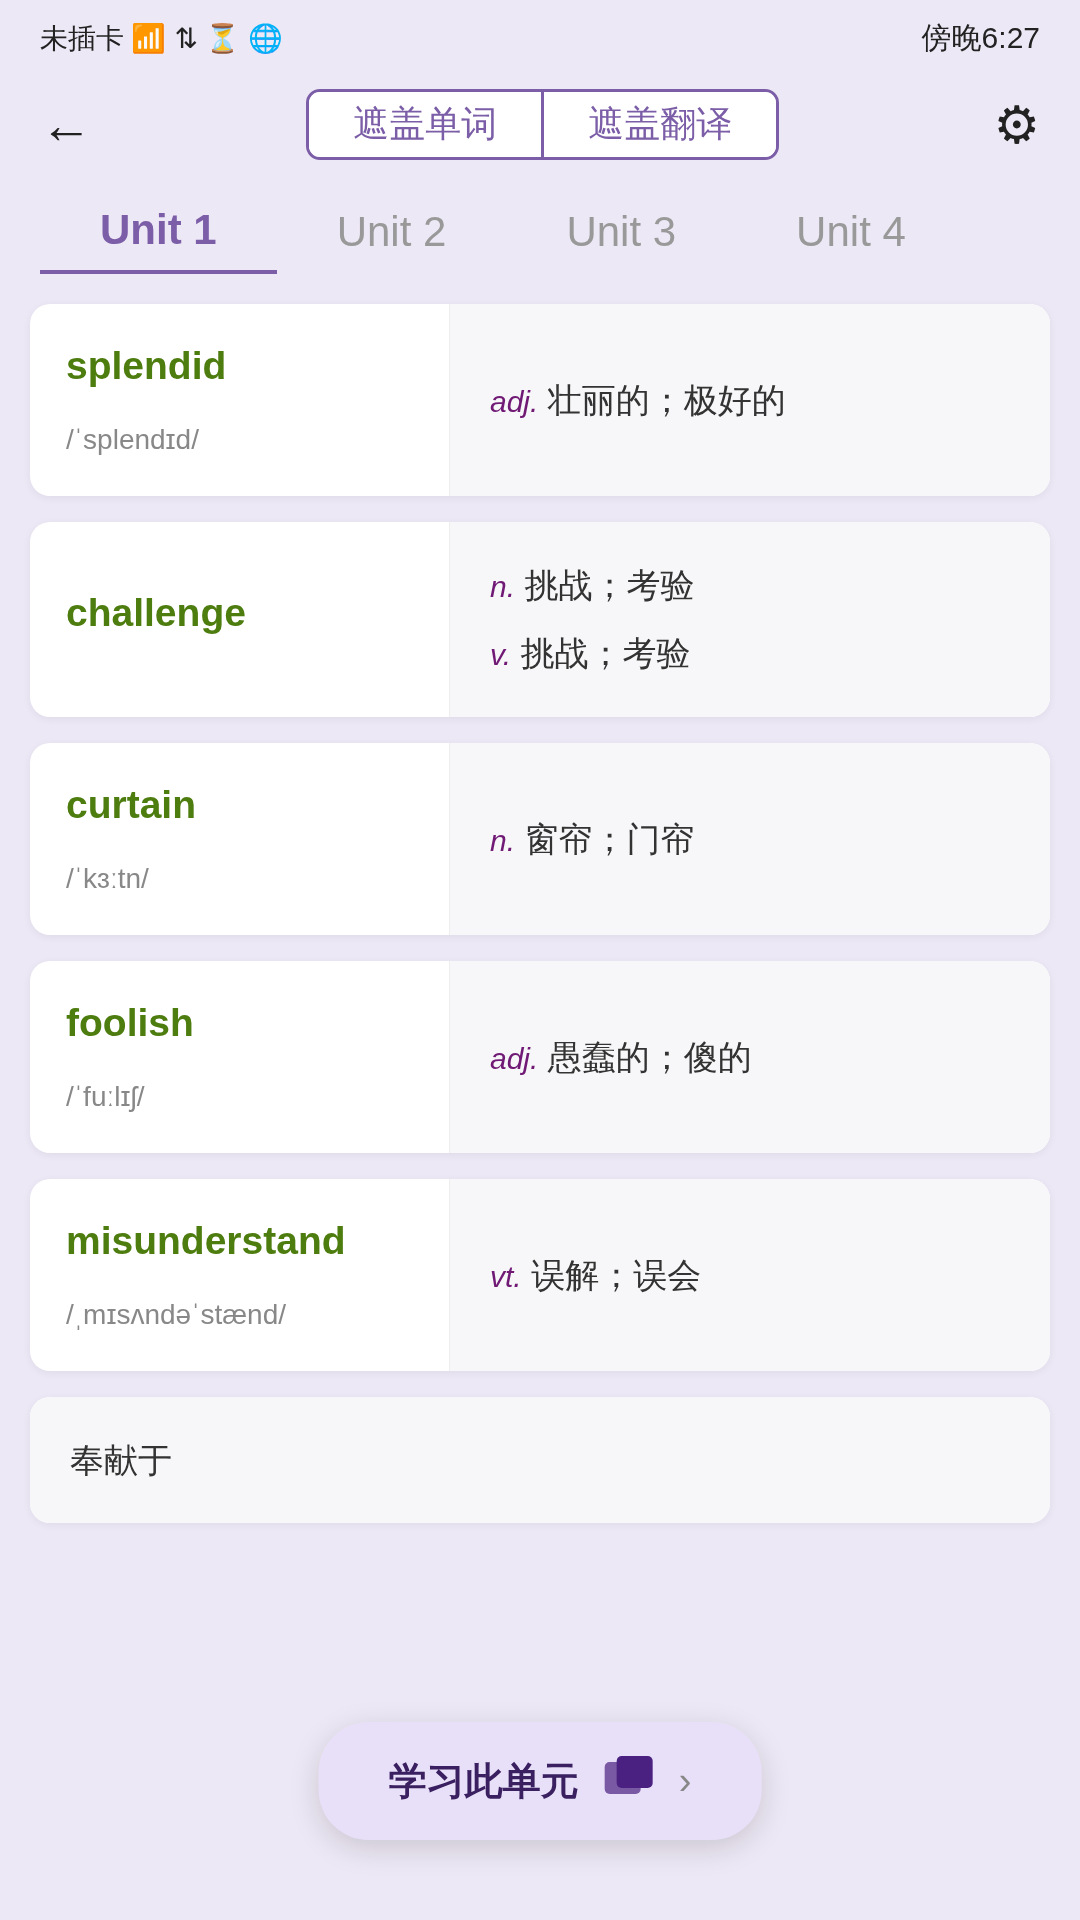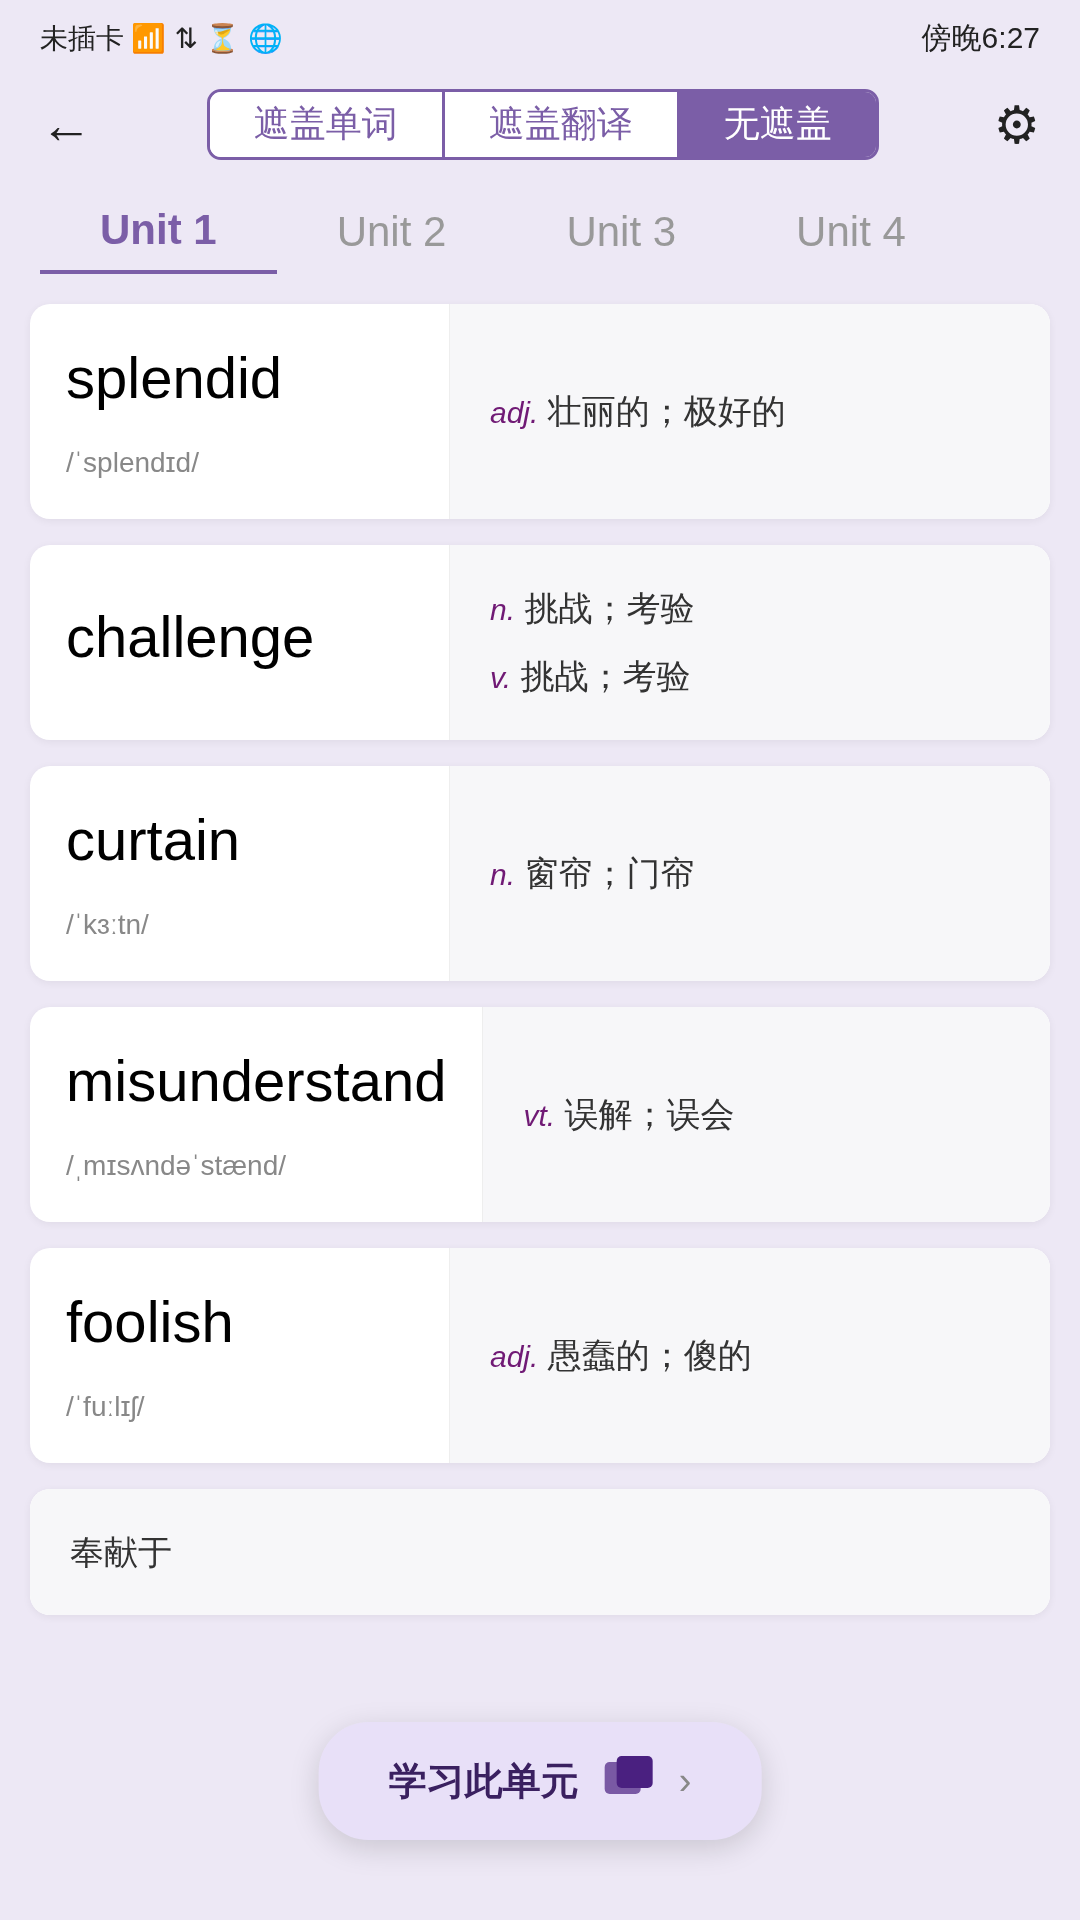--- a/index.html
+++ b/index.html
@@ -112,23 +112,23 @@
     }
     .word-left {
       flex: 0 0 420px;
       padding: 40px 36px;
       border-right: 1px solid #eee;
       display: flex;
       flex-direction: column;
       justify-content: center;
     }
     .word-text {
-      font-size: 58px;
-      font-weight: 400;
-      color: #000000;
+      font-size: 39px;
+      font-weight: 700;
+      color: #4d7c0f;
       margin-bottom: 12px;
     }
     .word-phonetic {
       font-size: 28px;
       color: #888;
       margin-top: 24px;
     }
     .word-right {
       flex: 1;
       padding: 36px 40px;
@@ -188,21 +188,20 @@
     <span>傍晚6:27</span>
   </div>
 </div>
 
 <div class="top-nav">
   <button class="back-btn">←</button>
 
   <div class="filter-group">
     <button class="filter-btn">遮盖单词</button>
     <button class="filter-btn">遮盖翻译</button>
-    <button class="filter-btn active">无遮盖</button>
   </div>
 
   <button class="gear-btn">⚙</button>
 </div>
 
 <div class="unit-tabs">
   <button class="unit-tab active">Unit 1</button>
   <button class="unit-tab">Unit 2</button>
   <button class="unit-tab">Unit 3</button>
   <button class="unit-tab">Unit 4</button>
@@ -243,38 +242,38 @@
     </div>
     <div class="word-right">
       <div class="word-meaning">
         <em>n.</em> <span>窗帘；门帘</span>
       </div>
     </div>
   </div>
 
   <div class="word-card">
     <div class="word-left">
+      <div class="word-text">foolish</div>
+      <div class="word-phonetic">/ˈfuːlɪʃ/</div>
+    </div>
+    <div class="word-right">
+      <div class="word-meaning">
+        <em>adj.</em> <span>愚蠢的；傻的</span>
+      </div>
+    </div>
+  </div>
+
+  <div class="word-card">
+    <div class="word-left">
       <div class="word-text">misunderstand</div>
       <div class="word-phonetic">/ˌmɪsʌndəˈstænd/</div>
     </div>
     <div class="word-right">
       <div class="word-meaning">
         <em>vt.</em> <span>误解；误会</span>
-      </div>
-    </div>
-  </div>
-
-  <div class="word-card">
-    <div class="word-left">
-      <div class="word-text">foolish</div>
-      <div class="word-phonetic">/ˈfuːlɪʃ/</div>
-    </div>
-    <div class="word-right">
-      <div class="word-meaning">
-        <em>adj.</em> <span>愚蠢的；傻的</span>
       </div>
     </div>
   </div>
 
   <div class="word-card" style="min-height: 120px;">
     <div class="word-right">
       <div class="word-meaning">
         <span>奉献于</span>
       </div>
     </div>

